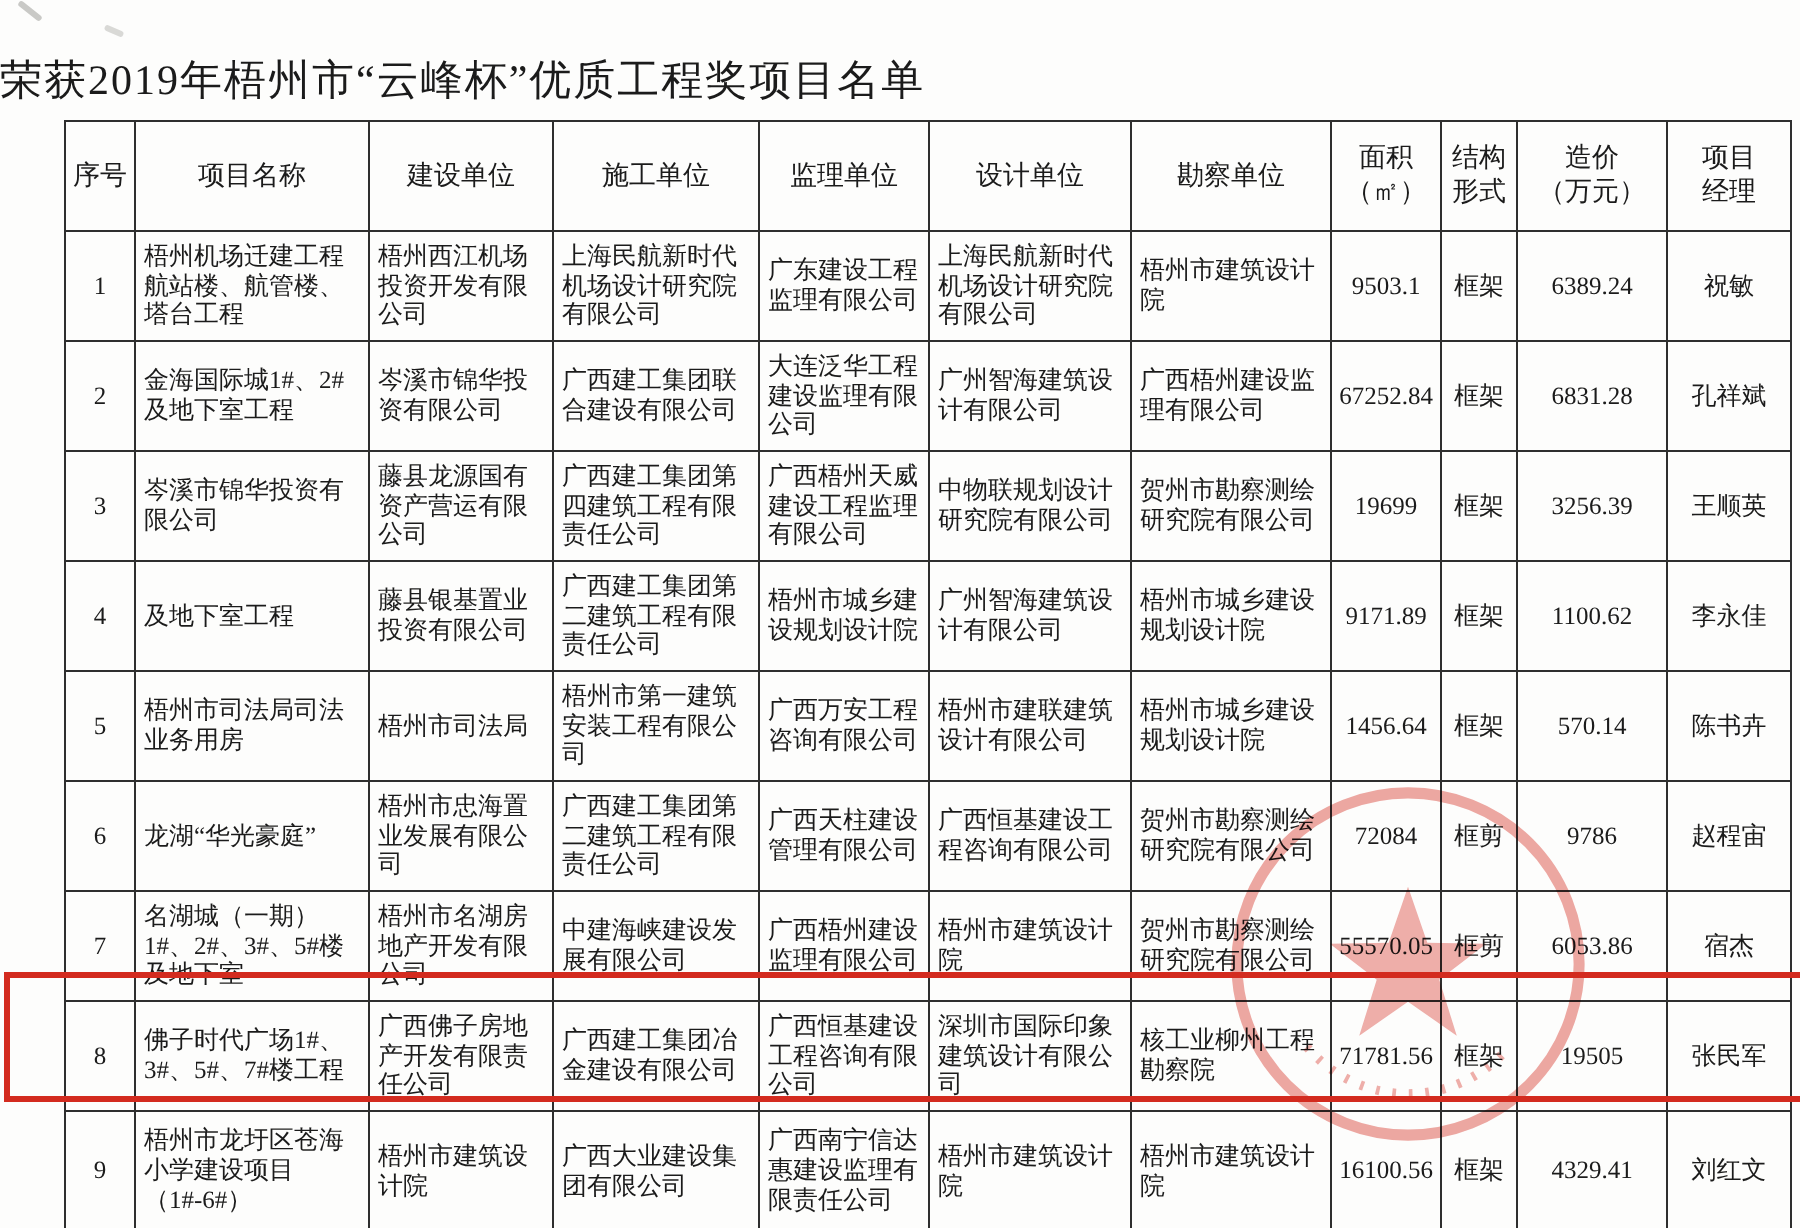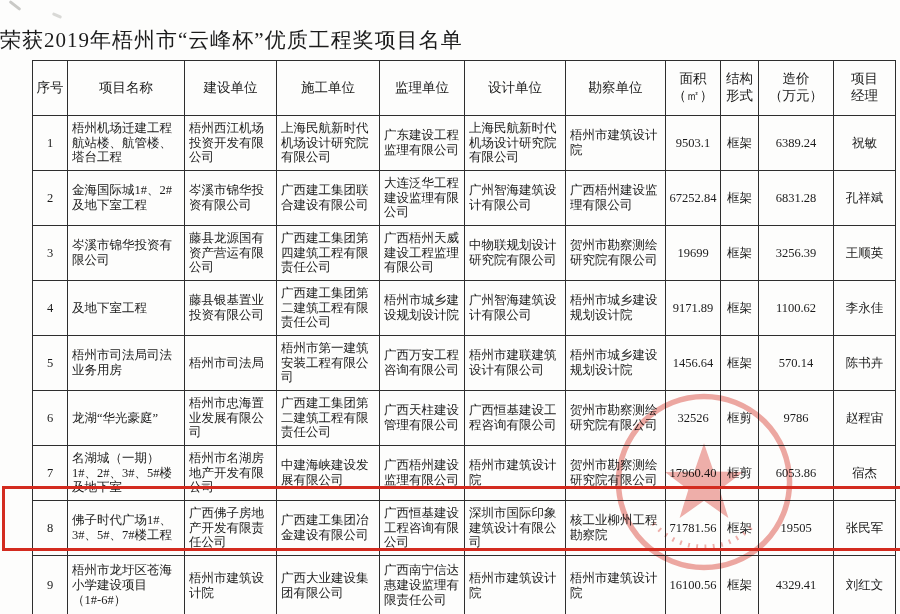--- a/index.html
+++ b/index.html
@@ -161,34 +161,34 @@
       <td class="c">陈书卉</td>
     </tr>
     <tr>
       <td class="c">6</td>
       <td>龙湖“华光豪庭”</td>
       <td>梧州市忠海置业发展有限公司</td>
       <td>广西建工集团第二建筑工程有限责任公司</td>
       <td>广西天柱建设管理有限公司</td>
       <td>广西恒基建设工程咨询有限公司</td>
       <td>贺州市勘察测绘研究院有限公司</td>
-      <td class="c">32526</td>
+      <td class="c">72084</td>
       <td class="c">框剪</td>
       <td class="c">9786</td>
       <td class="c">赵程宙</td>
     </tr>
     <tr>
       <td class="c">7</td>
       <td>名湖城（一期）1#、2#、3#、5#楼及地下室</td>
       <td>梧州市名湖房地产开发有限公司</td>
       <td>中建海峡建设发展有限公司</td>
       <td>广西梧州建设监理有限公司</td>
       <td>梧州市建筑设计院</td>
       <td>贺州市勘察测绘研究院有限公司</td>
-      <td class="c">17960.40</td>
+      <td class="c">55570.05</td>
       <td class="c">框剪</td>
       <td class="c">6053.86</td>
       <td class="c">宿杰</td>
     </tr>
     <tr>
       <td class="c">8</td>
       <td>佛子时代广场1#、3#、5#、7#楼工程</td>
       <td>广西佛子房地产开发有限责任公司</td>
       <td>广西建工集团冶金建设有限公司</td>
       <td>广西恒基建设工程咨询有限公司</td>

